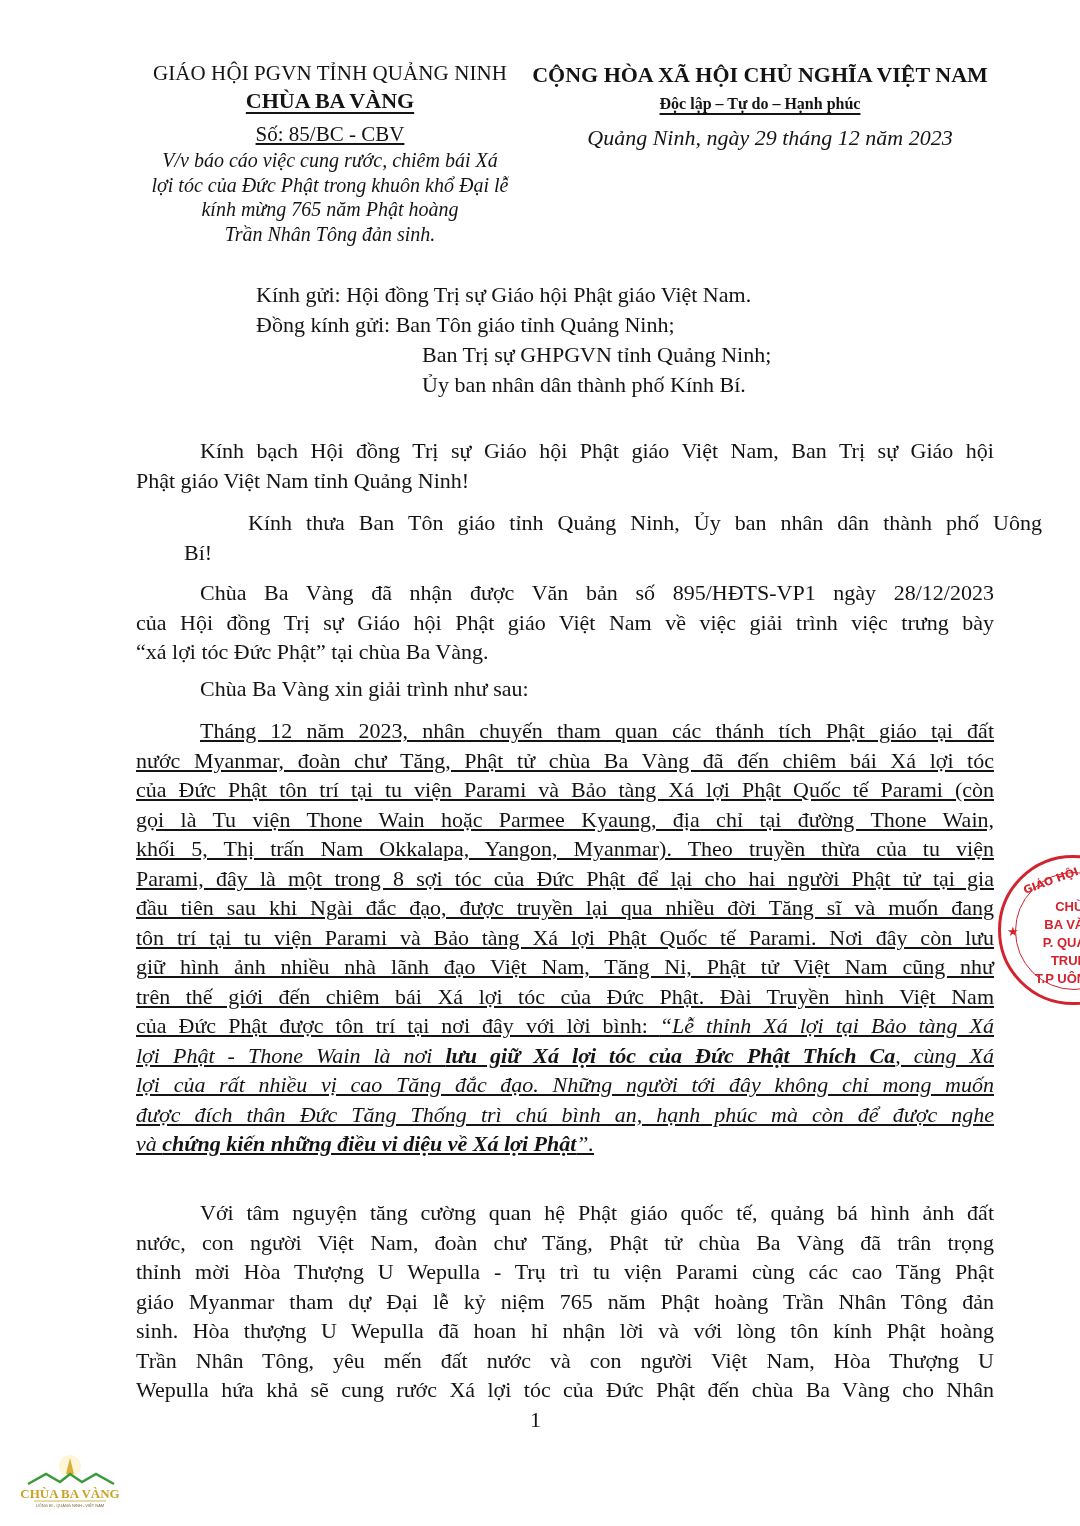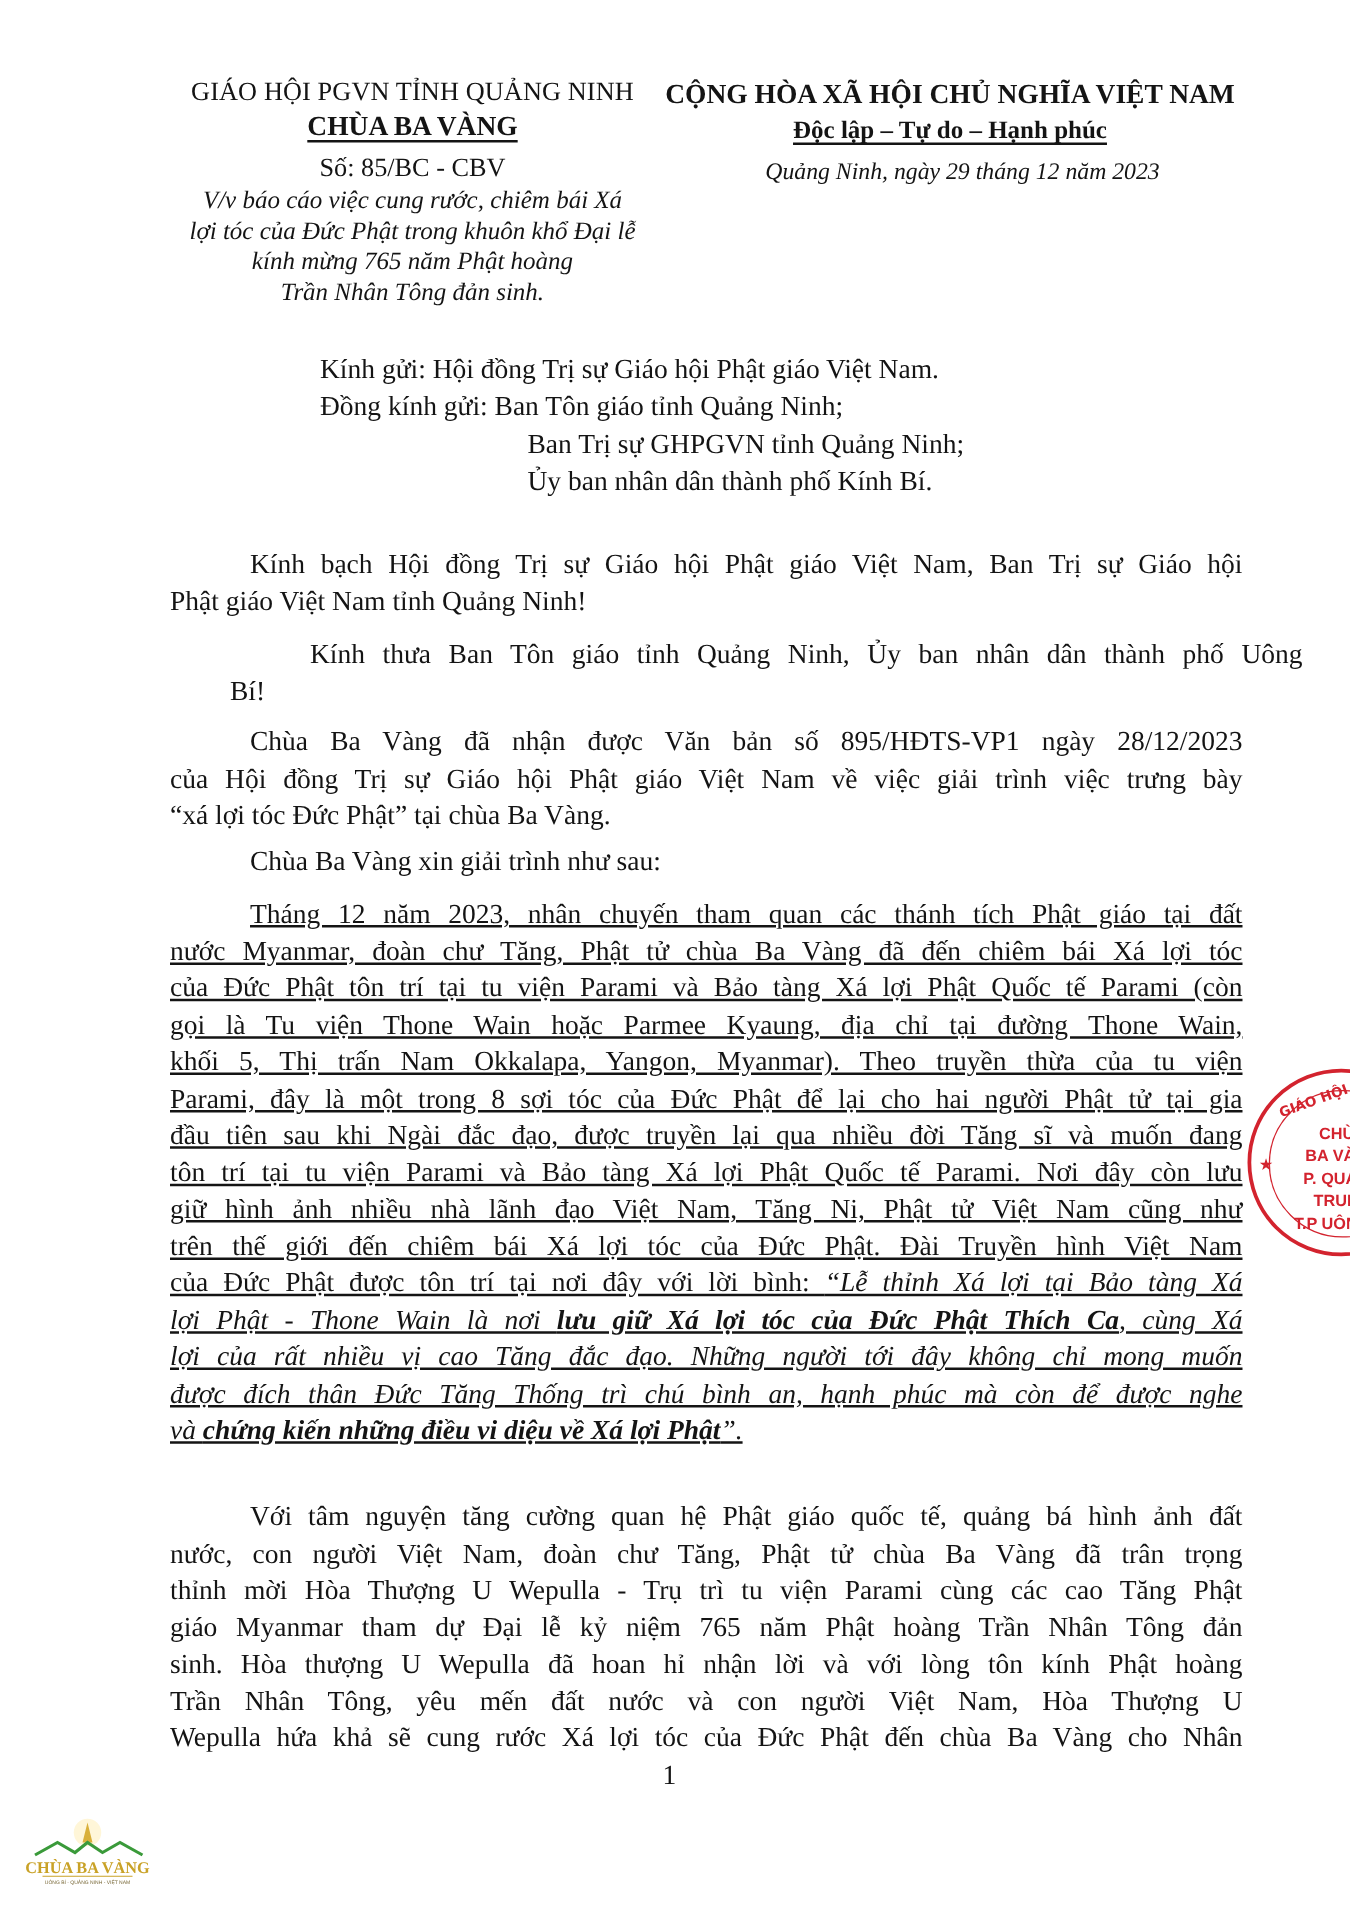--- a/index.html
+++ b/index.html
@@ -4,26 +4,26 @@
 <style>
   html, body { margin: 0; padding: 0; background: #ffffff; }
   body {
     width: 1080px; height: 1526px; position: relative; overflow: hidden;
     font-family: "Liberation Serif", "DejaVu Serif", serif; color: #141414;
   }
   .abs { position: absolute; }
   .hdr-left { left: 130px; top: 60px; width: 400px; text-align: center; }
   .hdr-left .org { font-size: 21px; line-height: 26px; letter-spacing: 0.1px; }
   .hdr-left .temple { font-size: 22px; font-weight: bold; line-height: 30px; text-decoration: underline; text-decoration-thickness: 2px; text-underline-offset: 4px; }
-  .hdr-left .docno { font-size: 21px; line-height: 28px; margin-top: 4px; }
+  .hdr-left .docno { font-size: 21px; line-height: 28px; margin-top: 4px; text-decoration: underline; }
   .hdr-left .subject { font-size: 20px; line-height: 24.5px; font-style: italic; }
   .hdr-right { left: 520px; top: 60px; width: 480px; text-align: center; }
   .hdr-right .nation { font-size: 22px; font-weight: bold; line-height: 30px; }
-  .hdr-right .motto { font-size: 20px; font-weight: bold; line-height: 28px; text-decoration: underline; text-decoration-thickness: 1.5px; text-underline-offset: 4px; }
-  .hdr-right .dateline { font-size: 19px; font-style: italic; line-height: 28px; margin-top: 6px; padding-left: 20px; }
+  .hdr-right .motto { font-size: 16px; font-weight: bold; line-height: 28px; text-decoration: underline; text-decoration-thickness: 1.5px; text-underline-offset: 4px; }
+  .hdr-right .dateline { font-size: 22px; font-style: italic; line-height: 28px; margin-top: 6px; padding-left: 20px; }
 
   .recip { font-size: 22px; line-height: 30px; }
   .body-p { left: 136px; width: 858px; font-size: 22px; line-height: 29.5px; text-align: justify; }
   .body-p .ind { display: inline-block; width: 64px; }
   .line { display: block; text-align: justify; text-align-last: justify; white-space: nowrap; }
   .line.last { text-align-last: left; }
   i.q { font-style: italic; }
   b.qb { font-weight: bold; font-style: italic; }
 
   .page-num { left: 530px; top: 1407px; font-size: 22px; }

